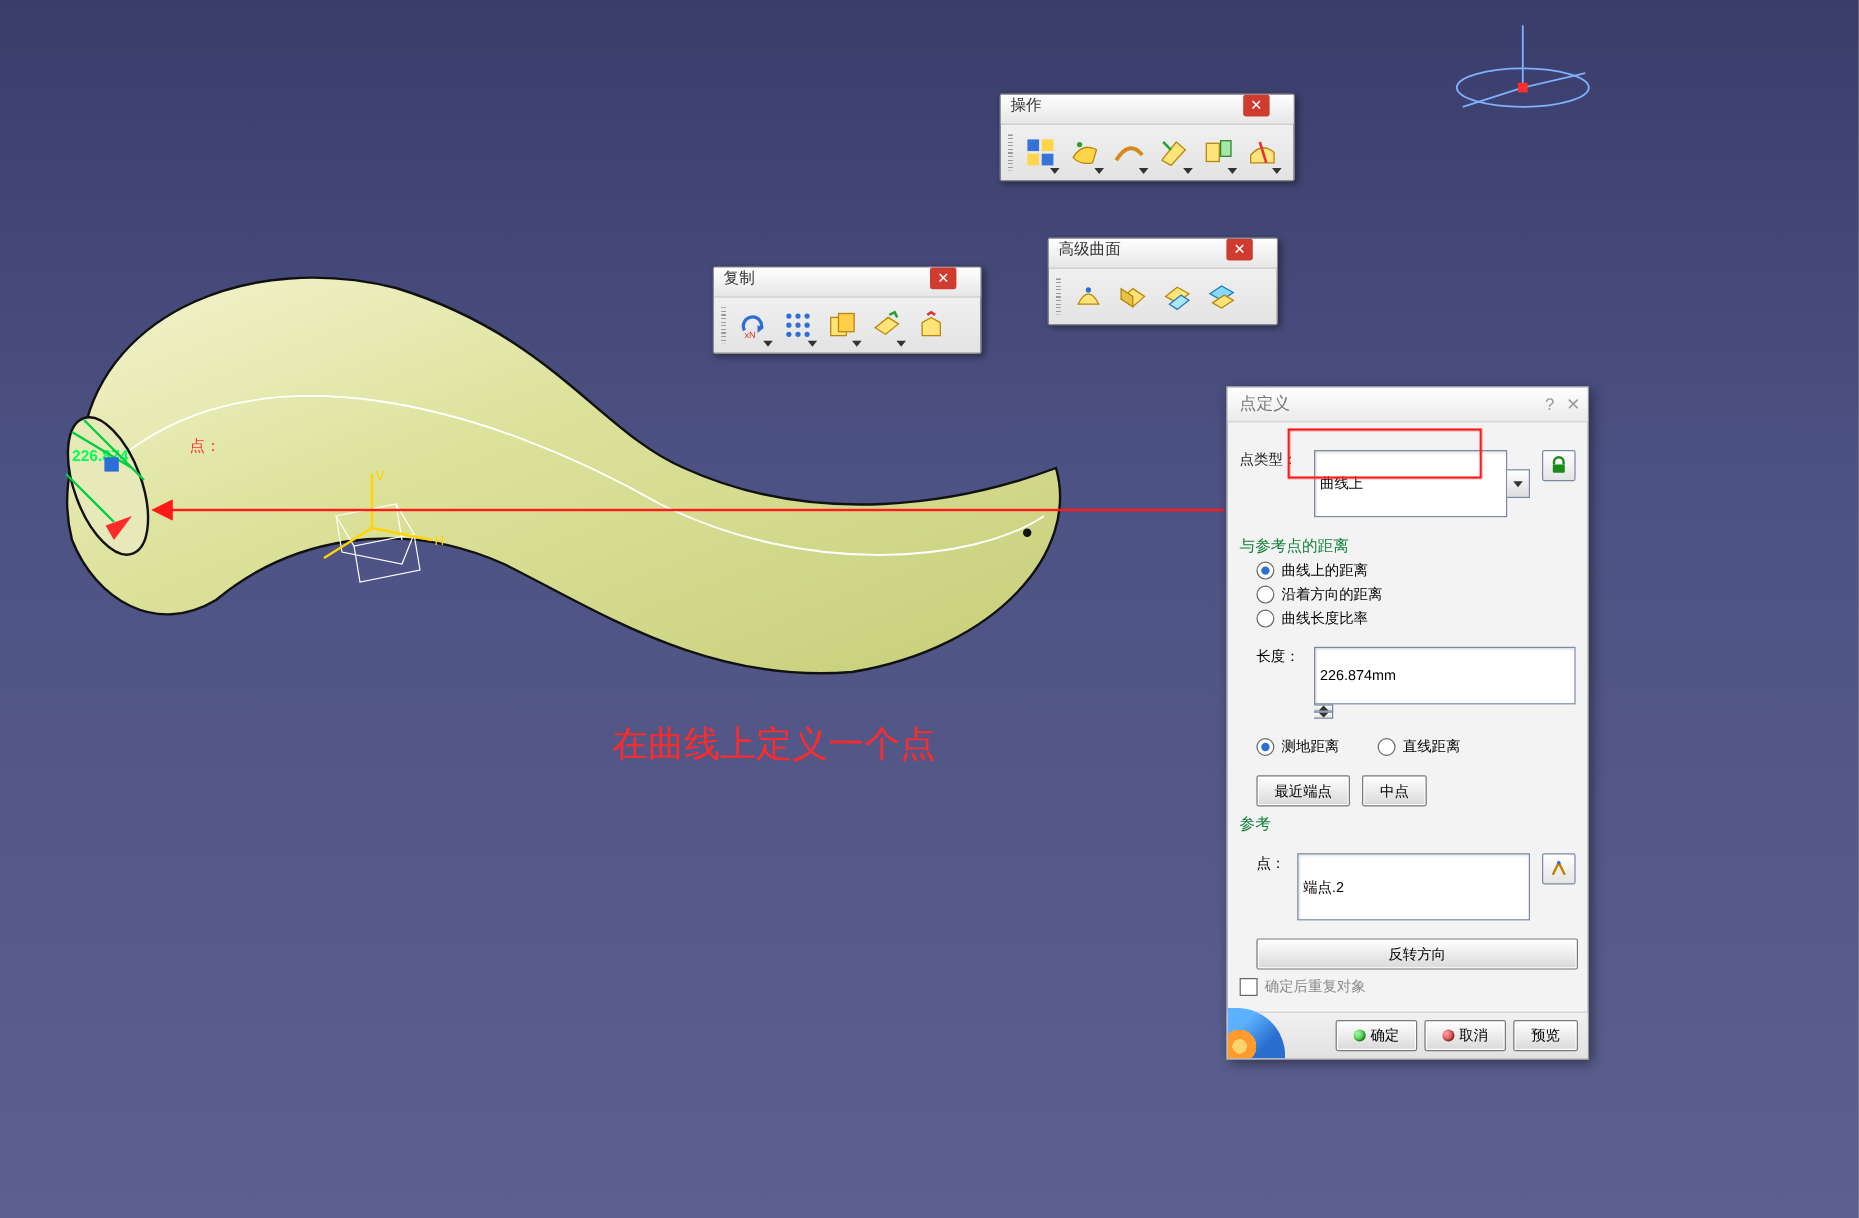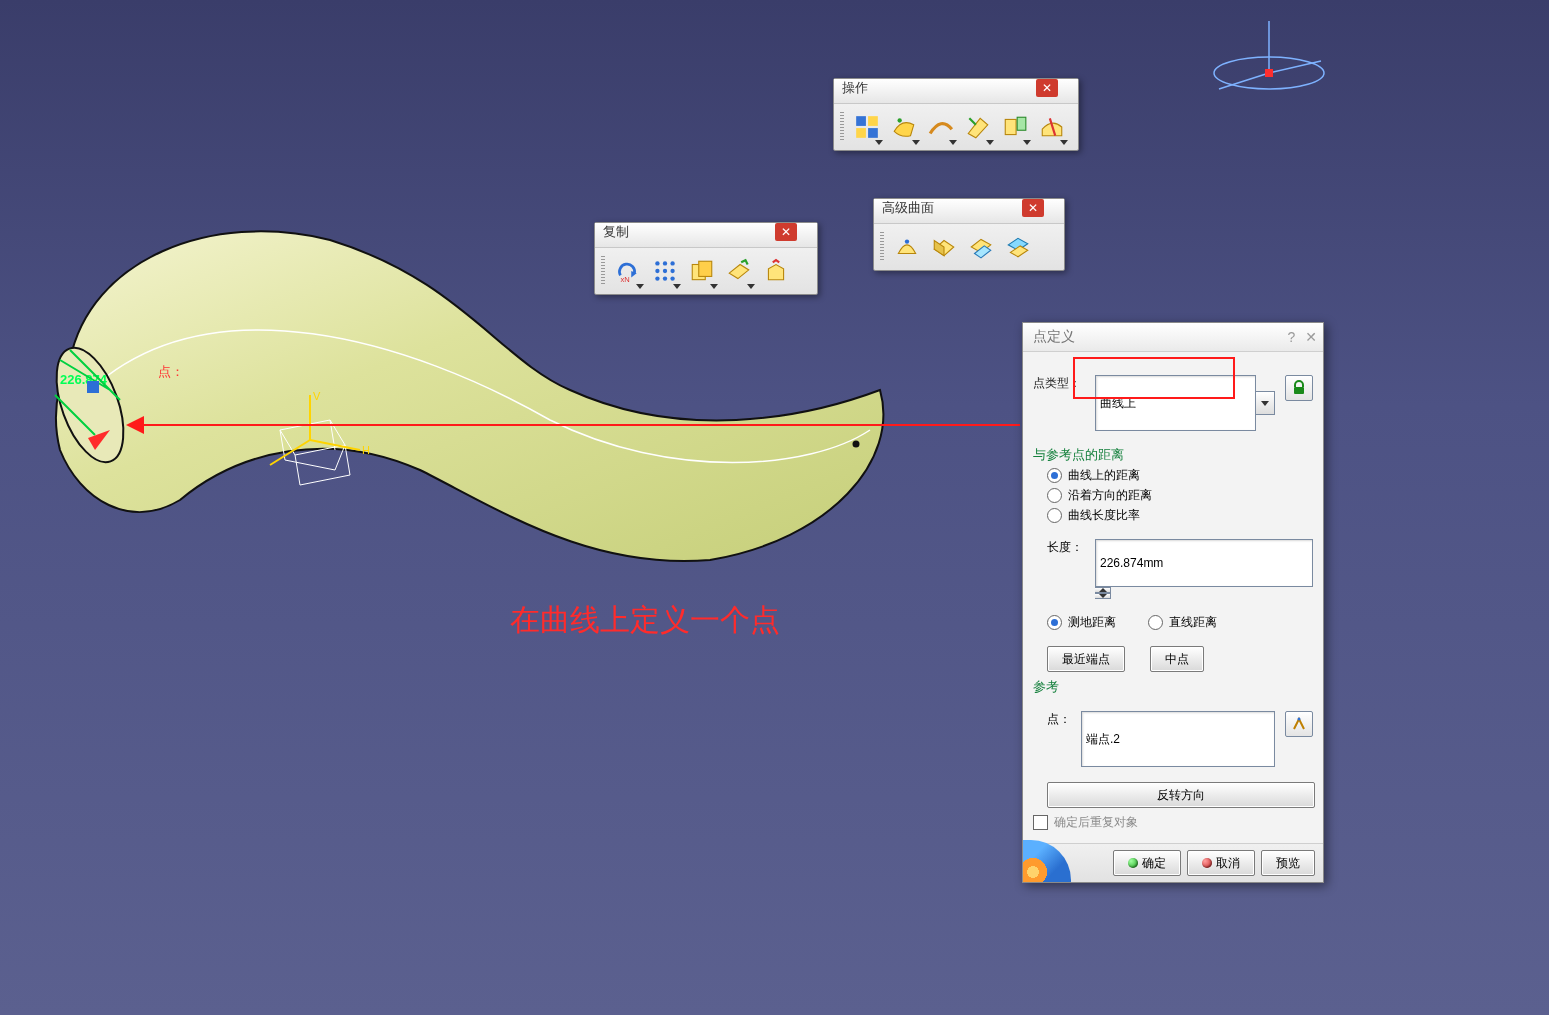--- a/index.html
+++ b/index.html
@@ -38,21 +38,21 @@
 .radio-row{display:flex;align-items:center;gap:6px;margin:3px 0 3px 14px;}
 .radio{width:13px;height:13px;border:1px solid #666;border-radius:50%;background:#fff;display:flex;align-items:center;justify-content:center;}
 .radio.on::after{content:"";width:7px;height:7px;border-radius:50%;background:#2d6fd6;}
 .spin{display:flex;flex-direction:column;}
 .spinbtns{display:flex;flex-direction:column;width:16px;}
 .spinbtns div{flex:1;border:1px solid #7a8aa0;border-left:none;background:linear-gradient(#fff,#ddd);display:flex;align-items:center;justify-content:center;}
 .spinbtns div::after{content:"";border-left:4px solid transparent;border-right:4px solid transparent;}
 .spinbtns div:first-child::after{border-bottom:4px solid #333;}
 .spinbtns div:last-child::after{border-top:4px solid #333;}
 .btn{height:24px;padding:0 14px;border:1px solid #7a7a7a;background:linear-gradient(#fff,#d9d9d9);border-radius:2px;box-shadow:inset 0 0 0 1px #fff;cursor:pointer;display:inline-flex;align-items:center;gap:4px;}
-.btn-row{display:flex;gap:25px;margin:6px 0 6px 14px;}
+.btn-row{display:flex;gap:10px;margin:6px 0 6px 14px;}
 .widebtn{width:100%;height:24px;border:1px solid #7a7a7a;background:linear-gradient(#fff,#d9d9d9);border-radius:2px;box-shadow:inset 0 0 0 1px #fff;display:flex;align-items:center;justify-content:center;}
 .check-row{display:flex;align-items:center;gap:6px;margin:6px 0;}
 .check{width:13px;height:13px;border:1px solid #666;background:#fff;}
 .dialog .footer{display:flex;justify-content:flex-end;gap:6px;padding:6px 8px;border-top:1px solid #cfcfcf;background:linear-gradient(180deg,#f0f0f0,#e2e2e2);position:relative;}
 .footer::before{content:"";position:absolute;left:0;bottom:0;width:48px;height:42px;background:radial-gradient(circle at 10px 32px,#ffd36b 0 6px,#ff9b2e 6px 14px,transparent 14px),linear-gradient(135deg,#5bb0ff 30%,#2a6fd0 70%);border-top-right-radius:40px;}
 .led{width:10px;height:10px;border-radius:50%;box-shadow:inset -1px -1px 2px rgba(0,0,0,.5),0 0 2px rgba(255,255,255,.6);}
 .led.green{background:radial-gradient(circle at 30% 30%,#9fff9f,#1aa81a);}
 .led.red{background:radial-gradient(circle at 30% 30%,#ff9f9f,#c22);}
 .muted{color:#8b8b8b;}
 

